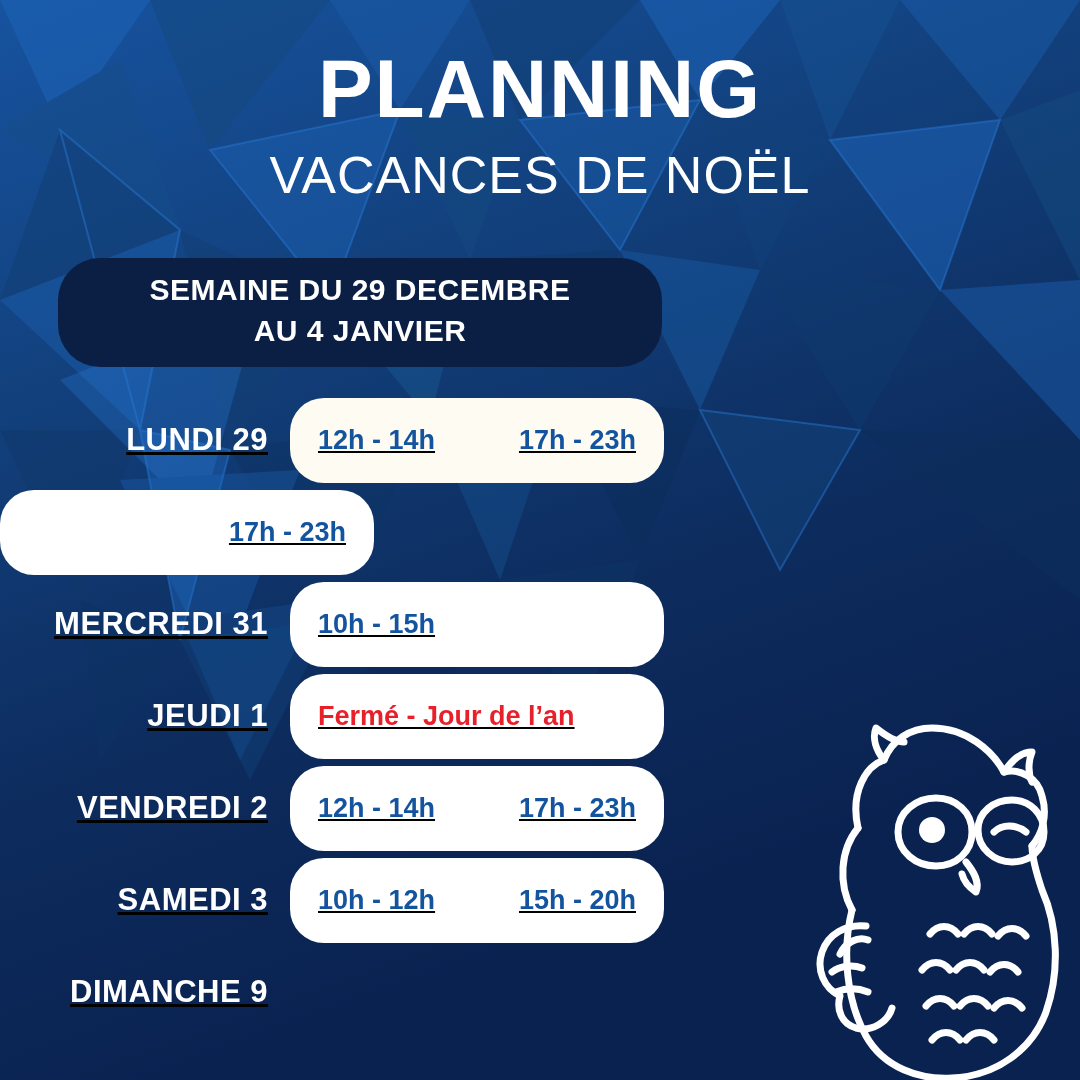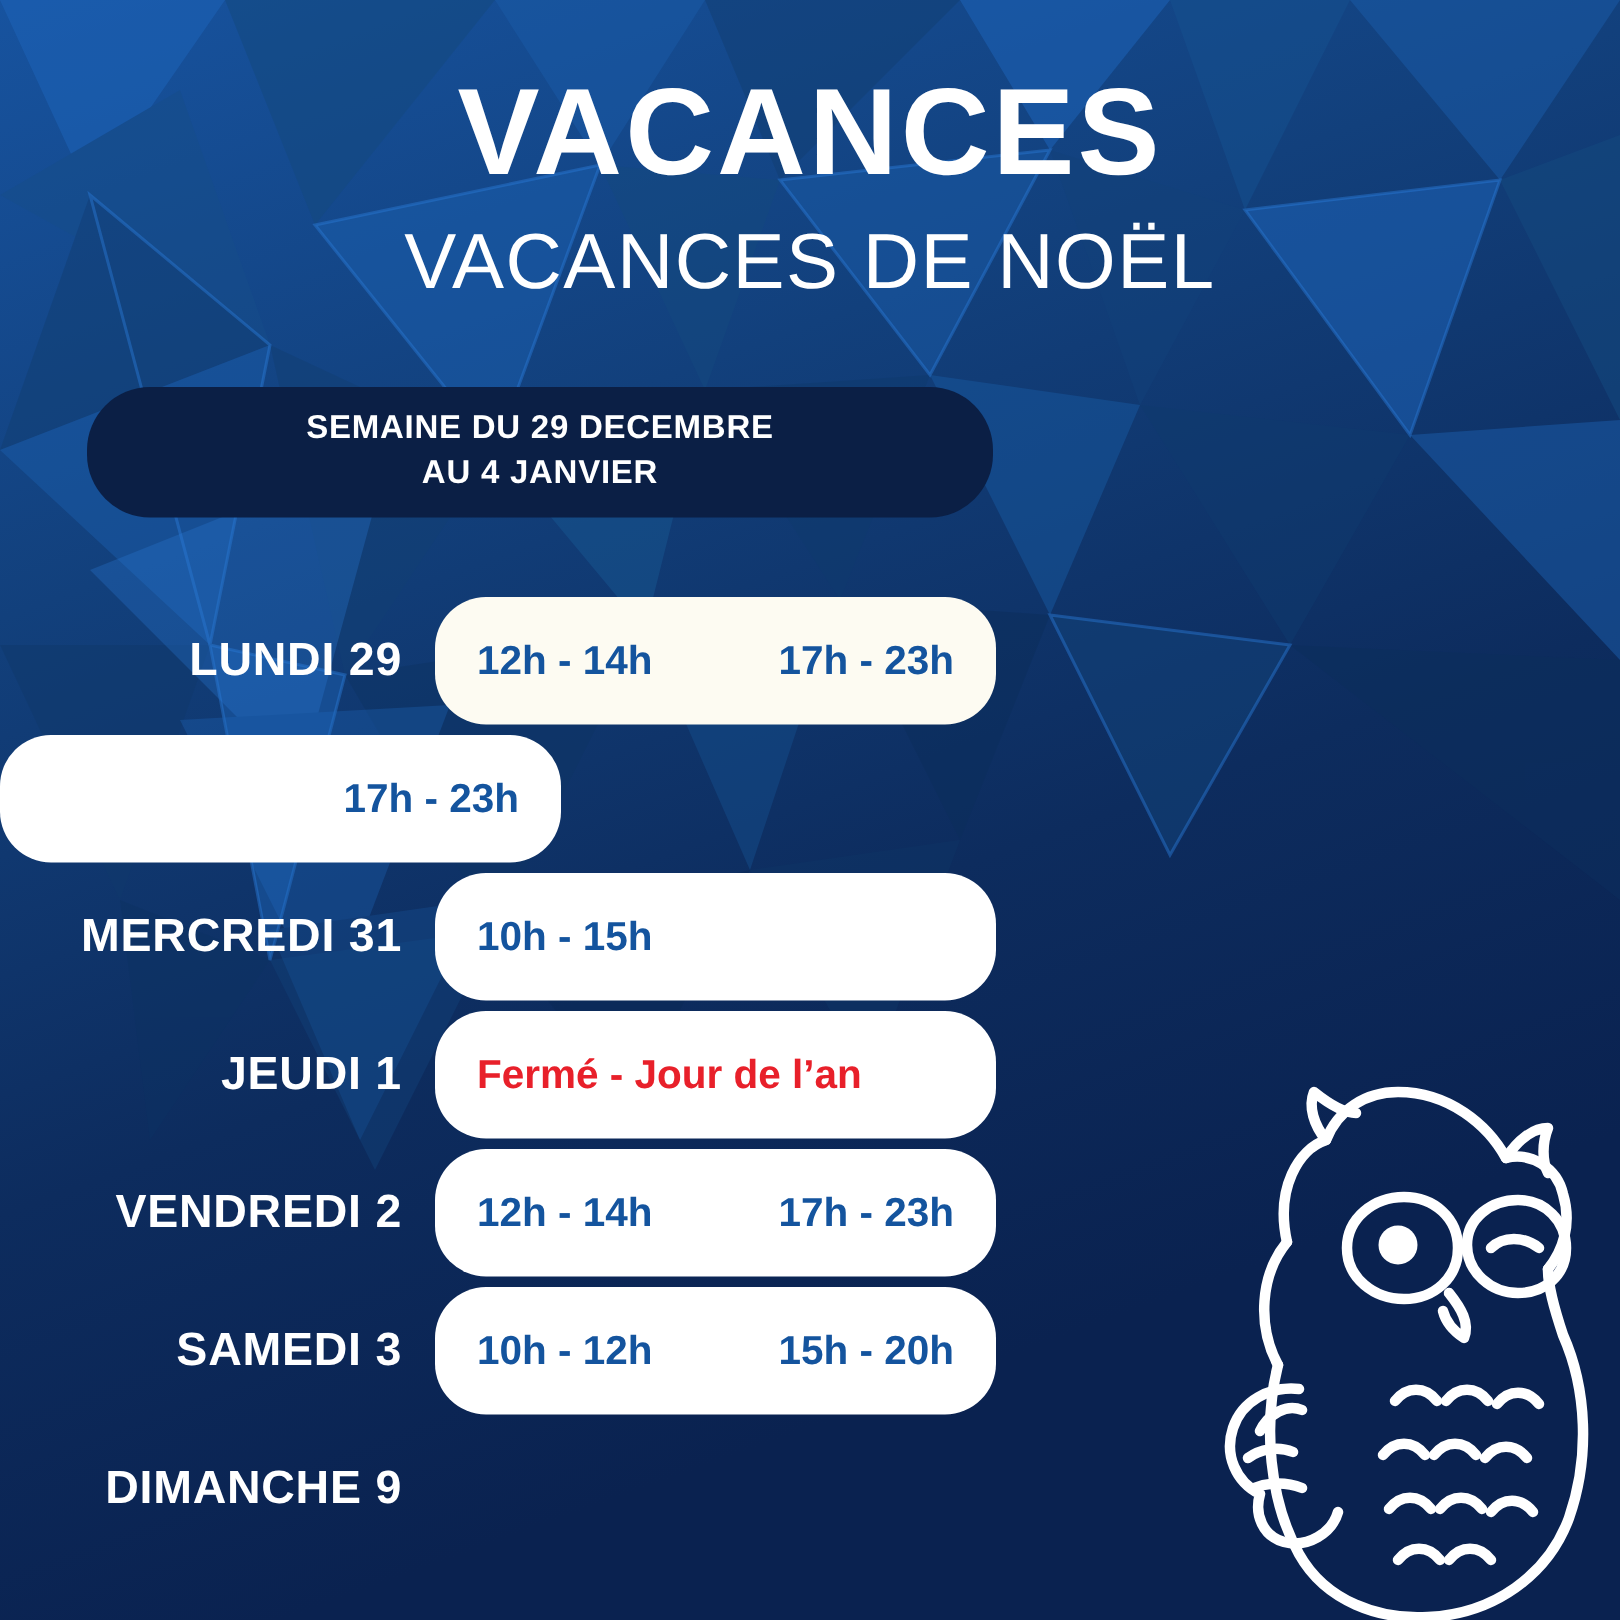--- a/index.html
+++ b/index.html
@@ -61,39 +61,40 @@
     left: 58px;
     top: 258px;
     width: 604px;
     padding: 12px 24px 16px 24px;
     box-sizing: border-box;
     background: #0b1f45;
     border-radius: 42px;
     text-align: center;
     color: #ffffff;
     font-weight: bold;
-    font-size: 22px;
+    font-size: 30px;
     letter-spacing: 0.5px;
     line-height: 1.35;
   }
   .week-banner .line { display: block; }
 
   
   .schedule {
     position: absolute;
     z-index: 3;
     top: 394px;
     left: 0;
     width: 700px;
   }
   .row {
     display: flex;
     align-items: center;
     height: 92px;
     margin-bottom: 0px;
+    text-decoration: underline;
   }
   .day {
     width: 290px;
     text-align: right;
     padding-right: 22px;
     box-sizing: border-box;
     color: #ffffff;
     font-weight: bold;
     font-size: 31px;
     letter-spacing: 0.5px;
@@ -184,21 +185,21 @@
       <polygon points="700,410 860,430 780,570"></polygon>
     </g>
     <g opacity="0.30">
       <polygon points="60,380 260,300 200,520" fill="#2a7ad6"></polygon>
       <polygon points="120,480 300,470 220,680" fill="#1f6ac0"></polygon>
       <polygon points="180,620 320,600 240,760" fill="#18589f"></polygon>
     </g>
   </svg>
 
   <div class="header">
-    <h1 class="title">VACANCES</h1>
+    <h1 class="title">PLANNING</h1>
     <h2 class="subtitle">VACANCES DE NOËL</h2>
   </div>
 
   <div class="week-banner">
     <span class="line">SEMAINE DU 29 DECEMBRE</span>
     <span class="line">AU 4 JANVIER</span>
   </div>
 
   <div class="schedule" id="schedule">
       <div class="row">

